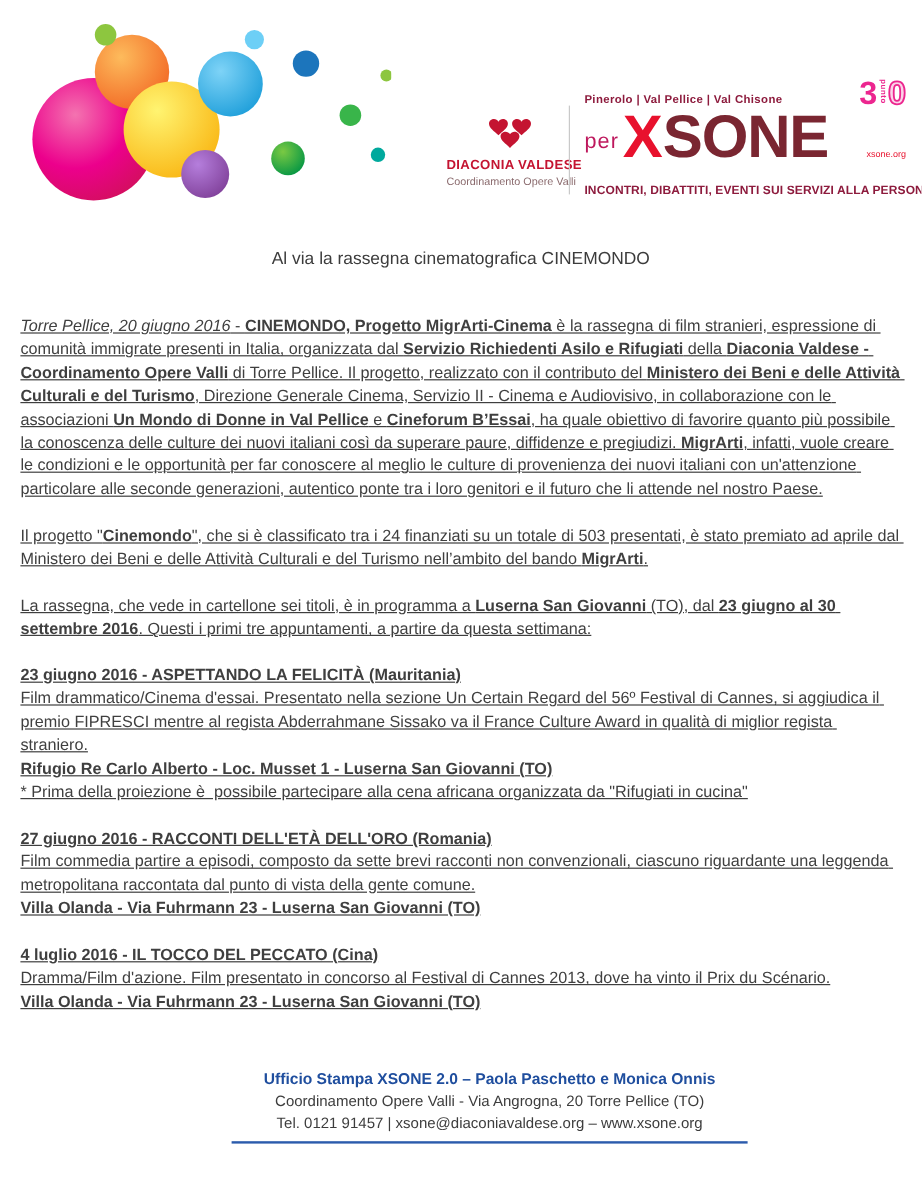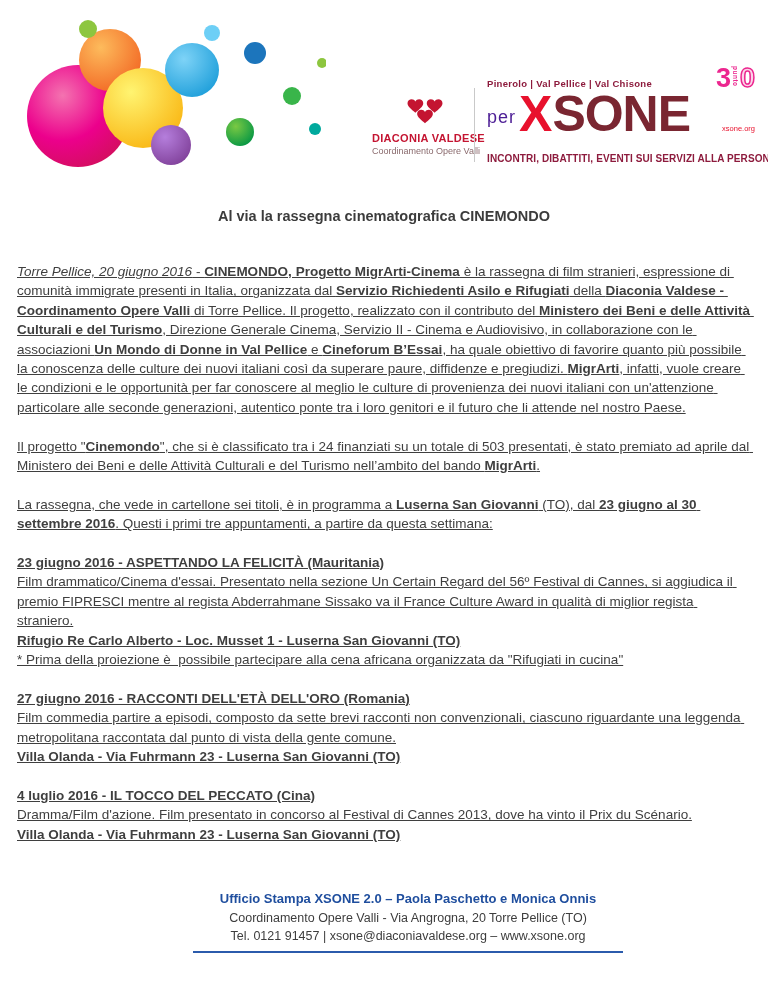--- a/index.html
+++ b/index.html
@@ -17,32 +17,32 @@
   .diaconia { position:absolute; left:372px; top:92px; width:106px; text-align:center; }
   .diaconia-icon { display:block; width:42px; height:38px; margin:0 auto 2px auto; }
   .diaconia-name { color:#c41431; font-weight:700; font-size:11px; letter-spacing:0.3px; white-space:nowrap; }
   .diaconia-sub { color:#8a6a6d; font-size:9px; margin-top:2px; white-space:nowrap; }
 
   .header-divider { position:absolute; left:474px; top:88px; width:1px; height:74px; background:#c9c9c9; }
 
   .xsone { position:absolute; left:487px; top:78px; width:268px; }
   .xsone-areas { color:#8d1b3d; font-weight:700; font-size:9.5px; letter-spacing:0.3px; white-space:nowrap; }
   .xsone-word { margin-top:2px; white-space:nowrap; line-height:46px; }
-  .xsone-per { color:#4c1d95; font-size:18px; font-weight:400; letter-spacing:1px; position:relative; top:-8px; margin-right:3px; }
+  .xsone-per { color:#be185d; font-size:18px; font-weight:400; letter-spacing:1px; position:relative; top:-8px; margin-right:3px; }
   .xsone-x { color:#e8112d; font-weight:700; font-size:50px; }
   .xsone-sone { color:#7a2631; font-weight:700; font-size:50px; letter-spacing:-1px; }
   .xsone-badge { position:absolute; right:0; top:-14px; display:flex; align-items:flex-start; color:#ec268f; }
   .badge-num { font-size:27px; font-weight:700; line-height:28px; }
   .badge-num-hollow { color:#fbd3e8; -webkit-text-stroke:1.5px #ec268f; }
   .badge-word { writing-mode:vertical-rl; font-size:6.5px; font-weight:700; letter-spacing:0.5px; margin:2px 1px 0 1px; }
   .xsone-site { position:absolute; right:0; top:46px; color:#e8112d; font-size:7.5px;text-align:center; }
   .xsone-tagline { margin-top:4px; color:#8d1b3d; font-weight:700; font-size:10px; letter-spacing:0.1px; white-space:nowrap; }
 
   
-  .title { padding-top:14px; text-align:center; font-size:14.5px; line-height:20px; font-weight:700; color:#3c3c3c; }
+  .title { padding-top:14px; text-align:center; font-size:14.5px; line-height:20px; font-weight:400; color:#3c3c3c; }
   .content { margin:36px 16px 0 17px; font-size:13.5px; line-height:19.4px; color:#3f3f3f; }
   .para { white-space:pre-wrap; margin-bottom:19.4px;text-decoration:underline; }
   .para .bold { font-weight:700; }
   .para .italic { font-style:italic; }
 
   
   .footer { position:absolute; left:0; right:0; top:891px; text-align:center;margin-left:48px; }
   .footer-line1 { color:#1f4e9e; font-weight:700; font-size:13px; line-height:16px; }
   .footer-line2 { margin-top:3px; font-size:12.5px; line-height:16px; color:#3d3d3d; }
   .footer-line3 { margin-top:2px; font-size:12.5px; line-height:16px; color:#3d3d3d; }

